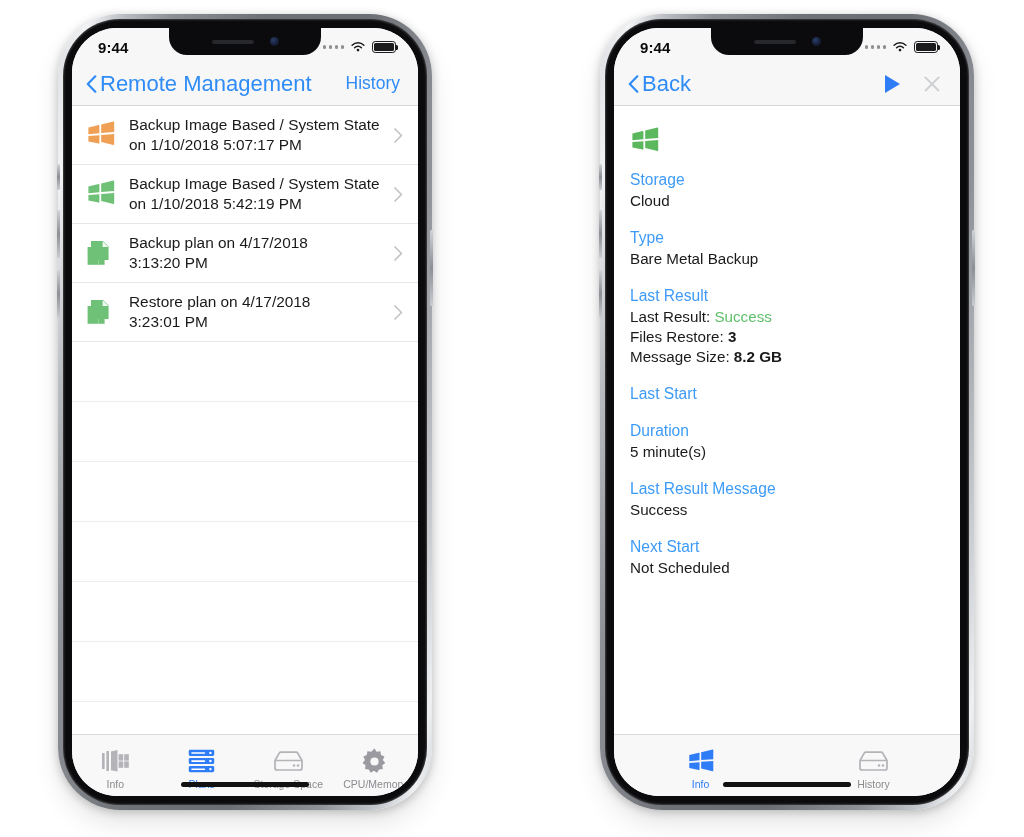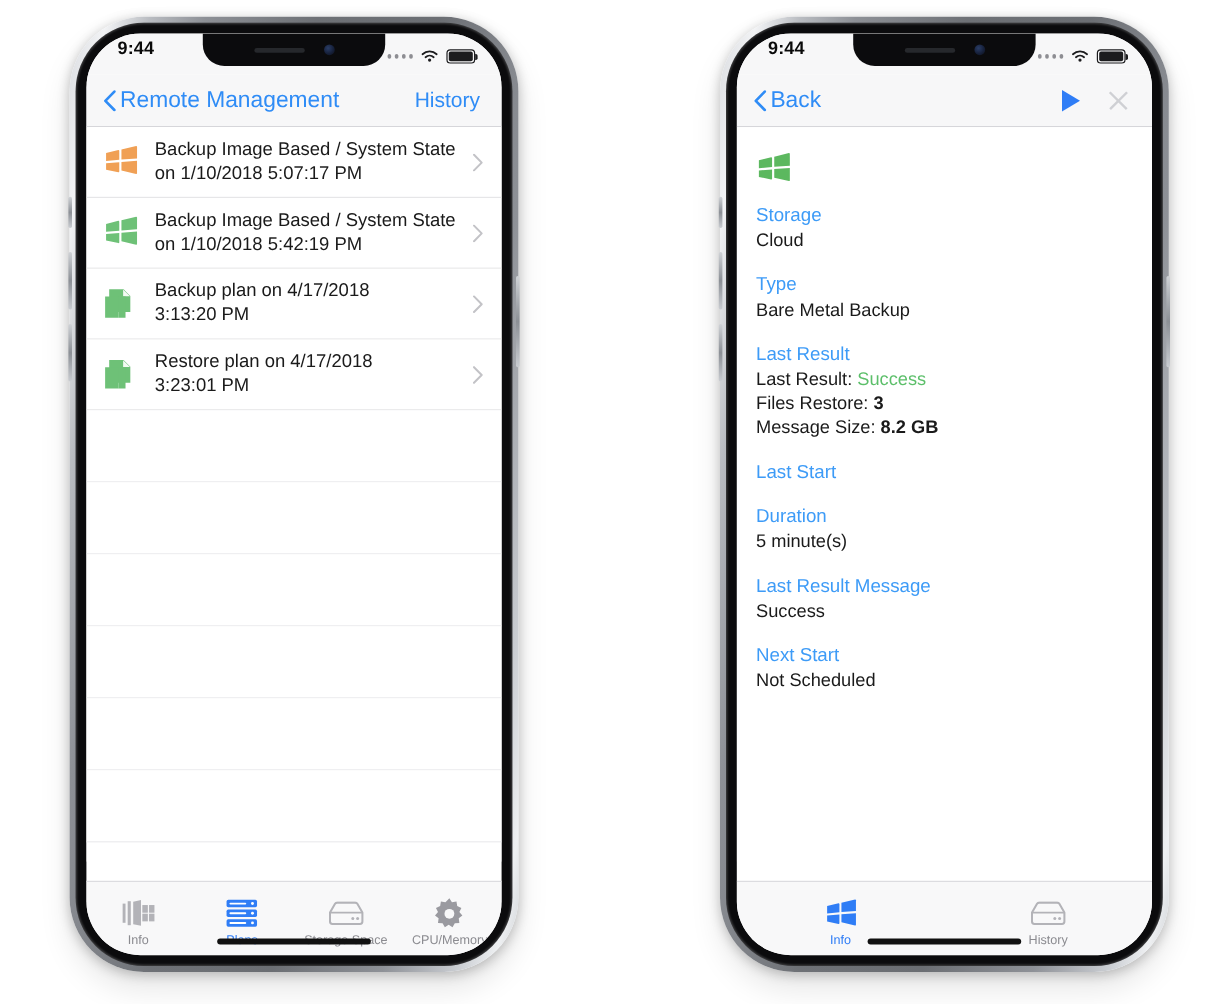--- a/index.html
+++ b/index.html
@@ -46,21 +46,21 @@
     z-index: 40;
     display: flex; align-items: center; justify-content: center; gap: 16px;
   }
   .notch .speaker { width: 42px; height: 4px; border-radius: 3px; background: #26282c; }
   .notch .camera { width: 9px; height: 9px; border-radius: 50%;
     background: radial-gradient(circle at 38% 35%, #2a3d66 0%, #16203a 55%, #0d1018 100%); }
 
   
   .statusbar {
     position: relative; height: 34px; background: #f7f7f8;
-    display: flex; justify-content: space-between;
+    display: flex; align-items: center; justify-content: space-between;
     padding: 0 22px 0 26px; box-sizing: border-box; z-index: 30;
   }
   .status-time { font-size: 15px; font-weight: bold; color: #0a0a0a; letter-spacing: .1px; padding-top:4px;}
   .status-right { display: flex; align-items: center; gap: 6px; padding-top:4px;}
   .sig-dots { display: flex; gap: 2.5px; align-items: center; }
   .sig-dots i { width: 3.5px; height: 3.5px; border-radius: 50%; background: #8e8e93; display: block; }
   .battery { width: 24px; height: 11.5px; border: 1.4px solid #1c1c1e; border-radius: 3.2px;
     position: relative; box-sizing: border-box; }
   .battery::after { content:''; position:absolute; right:-3.2px; top:3px; width:2px; height:5px;
     background:#1c1c1e; border-radius:0 1.5px 1.5px 0; }
@@ -71,21 +71,21 @@
   .navbar {
     height: 44px; background: #f7f7f8;
     border-bottom: 1px solid #d6d6da;
     display: flex; align-items: center; justify-content: space-between;
     padding: 0 18px 0 14px; box-sizing: border-box;
   }
   .nav-left { display: flex; align-items: center; gap: 3px; }
   .chev-back {
     width: 11px; height: 18px; flex: none;
   }
-  .nav-back-text { font-size: 19px; color: #2f8cf6; line-height: 1; }
+  .nav-back-text { font-size: 22px; color: #2f8cf6; line-height: 1; }
   .nav-right-text { font-size: 17.5px; color: #2f8cf6; }
   .nav-actions { display: flex; align-items: center; gap: 22px; }
   .play-icon { width: 0; height: 0; border-left: 15px solid #2f7df6;
     border-top: 9px solid transparent; border-bottom: 9px solid transparent; }
   .close-icon { width: 20px; height: 20px; position: relative; }
   .close-icon::before, .close-icon::after {
     content:''; position:absolute; left:0; top: 9px; width: 20px; height: 1.6px;
     background:#cfd0d4;
   }
   .close-icon::before { transform: rotate(45deg); }

